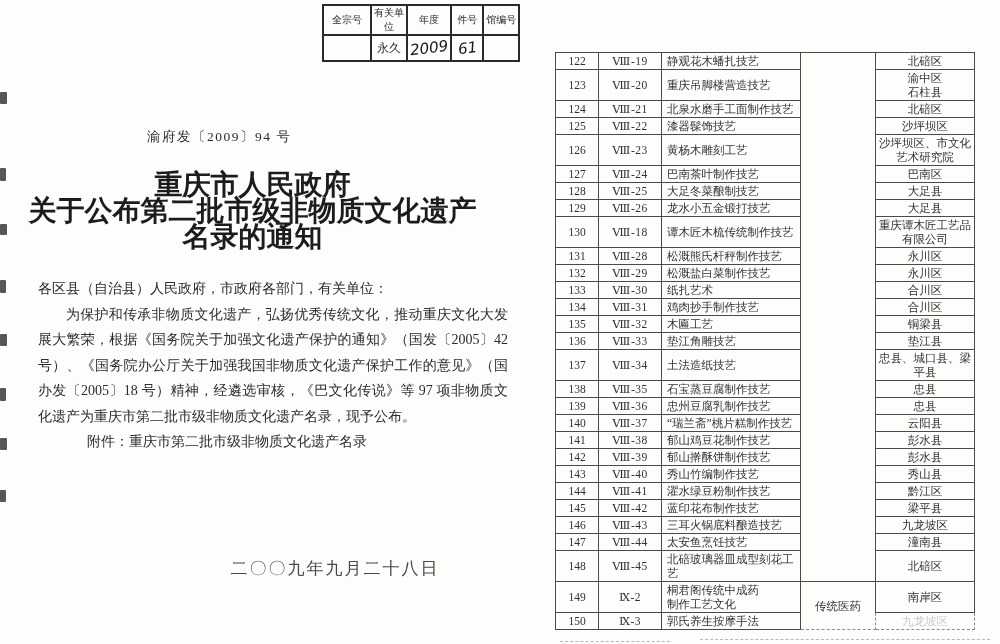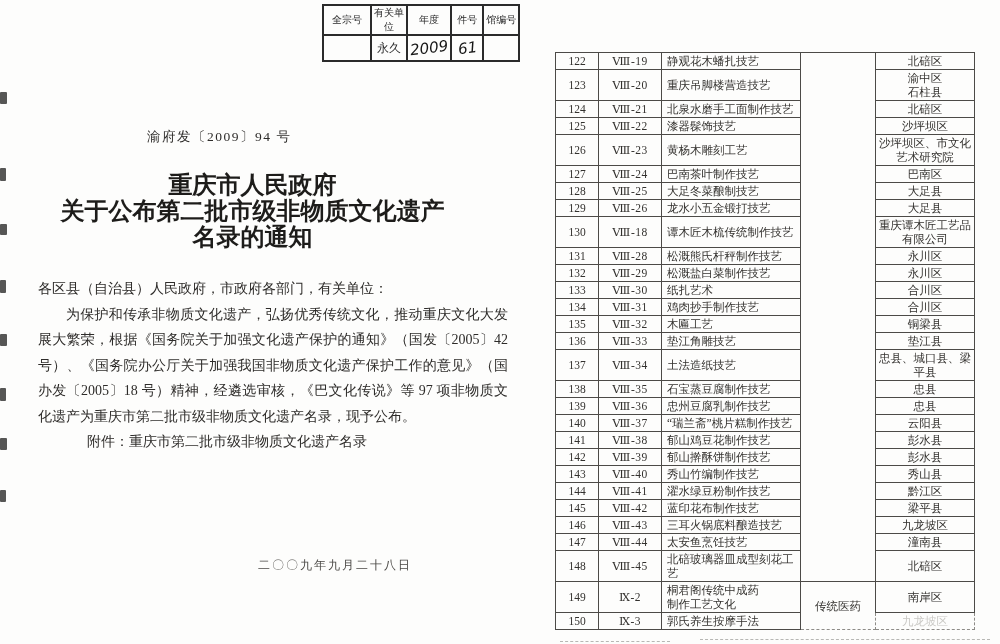--- a/index.html
+++ b/index.html
@@ -20,32 +20,32 @@
   .stamp tr.val td{height:24px;font-size:12px;}
   .stamp td.c0{width:42px}.stamp td.c1{width:30px}.stamp td.c2{width:38px}
   .stamp td.c3{width:26px}.stamp td.c4{width:30px}
   .handwriting{
     font-family:"DejaVu Sans",sans-serif;font-style:italic;font-size:15px;
     transform:rotate(-7deg);display:inline-block;color:#161616;
   }
   .doc-number{position:absolute;left:147px;top:128px;font-size:13.5px;letter-spacing:1.5px;}
   .doc-title{
     position:absolute;left:0;top:172px;width:505px;text-align:center;
-    font-weight:bold;font-size:24px;line-height:26px;color:#1d1c1a;
+    font-weight:bold;font-size:28px;line-height:26px;color:#1d1c1a;
   }
   .body-block{
     position:absolute;left:38px;top:276px;width:470px;
     font-size:14px;line-height:25.5px;text-align:justify;
   }
   .body-block p{margin:0;}
   .body-block .main{text-indent:2em;}
   .body-block .attachment{margin-top:0;padding-left:3.5em;}
   .doc-date{
     position:absolute;left:185px;top:557px;width:300px;text-align:center;
-    font-size:12px;letter-spacing:2px;color:#4a4845;
+    font-size:17px;letter-spacing:2px;color:#4a4845;
   }
   
   .edge-mark{position:absolute;background:#1e1e1e;opacity:.75;border-radius:1px;}
   .dash-artifact{position:absolute;border-top:1px dashed #9a9a96;opacity:.7;}
   
   .heritage{
     position:absolute;left:555px;top:52px;border-collapse:collapse;
     font-family:"Liberation Serif","DejaVu Serif",serif;
   }
   .heritage td{

